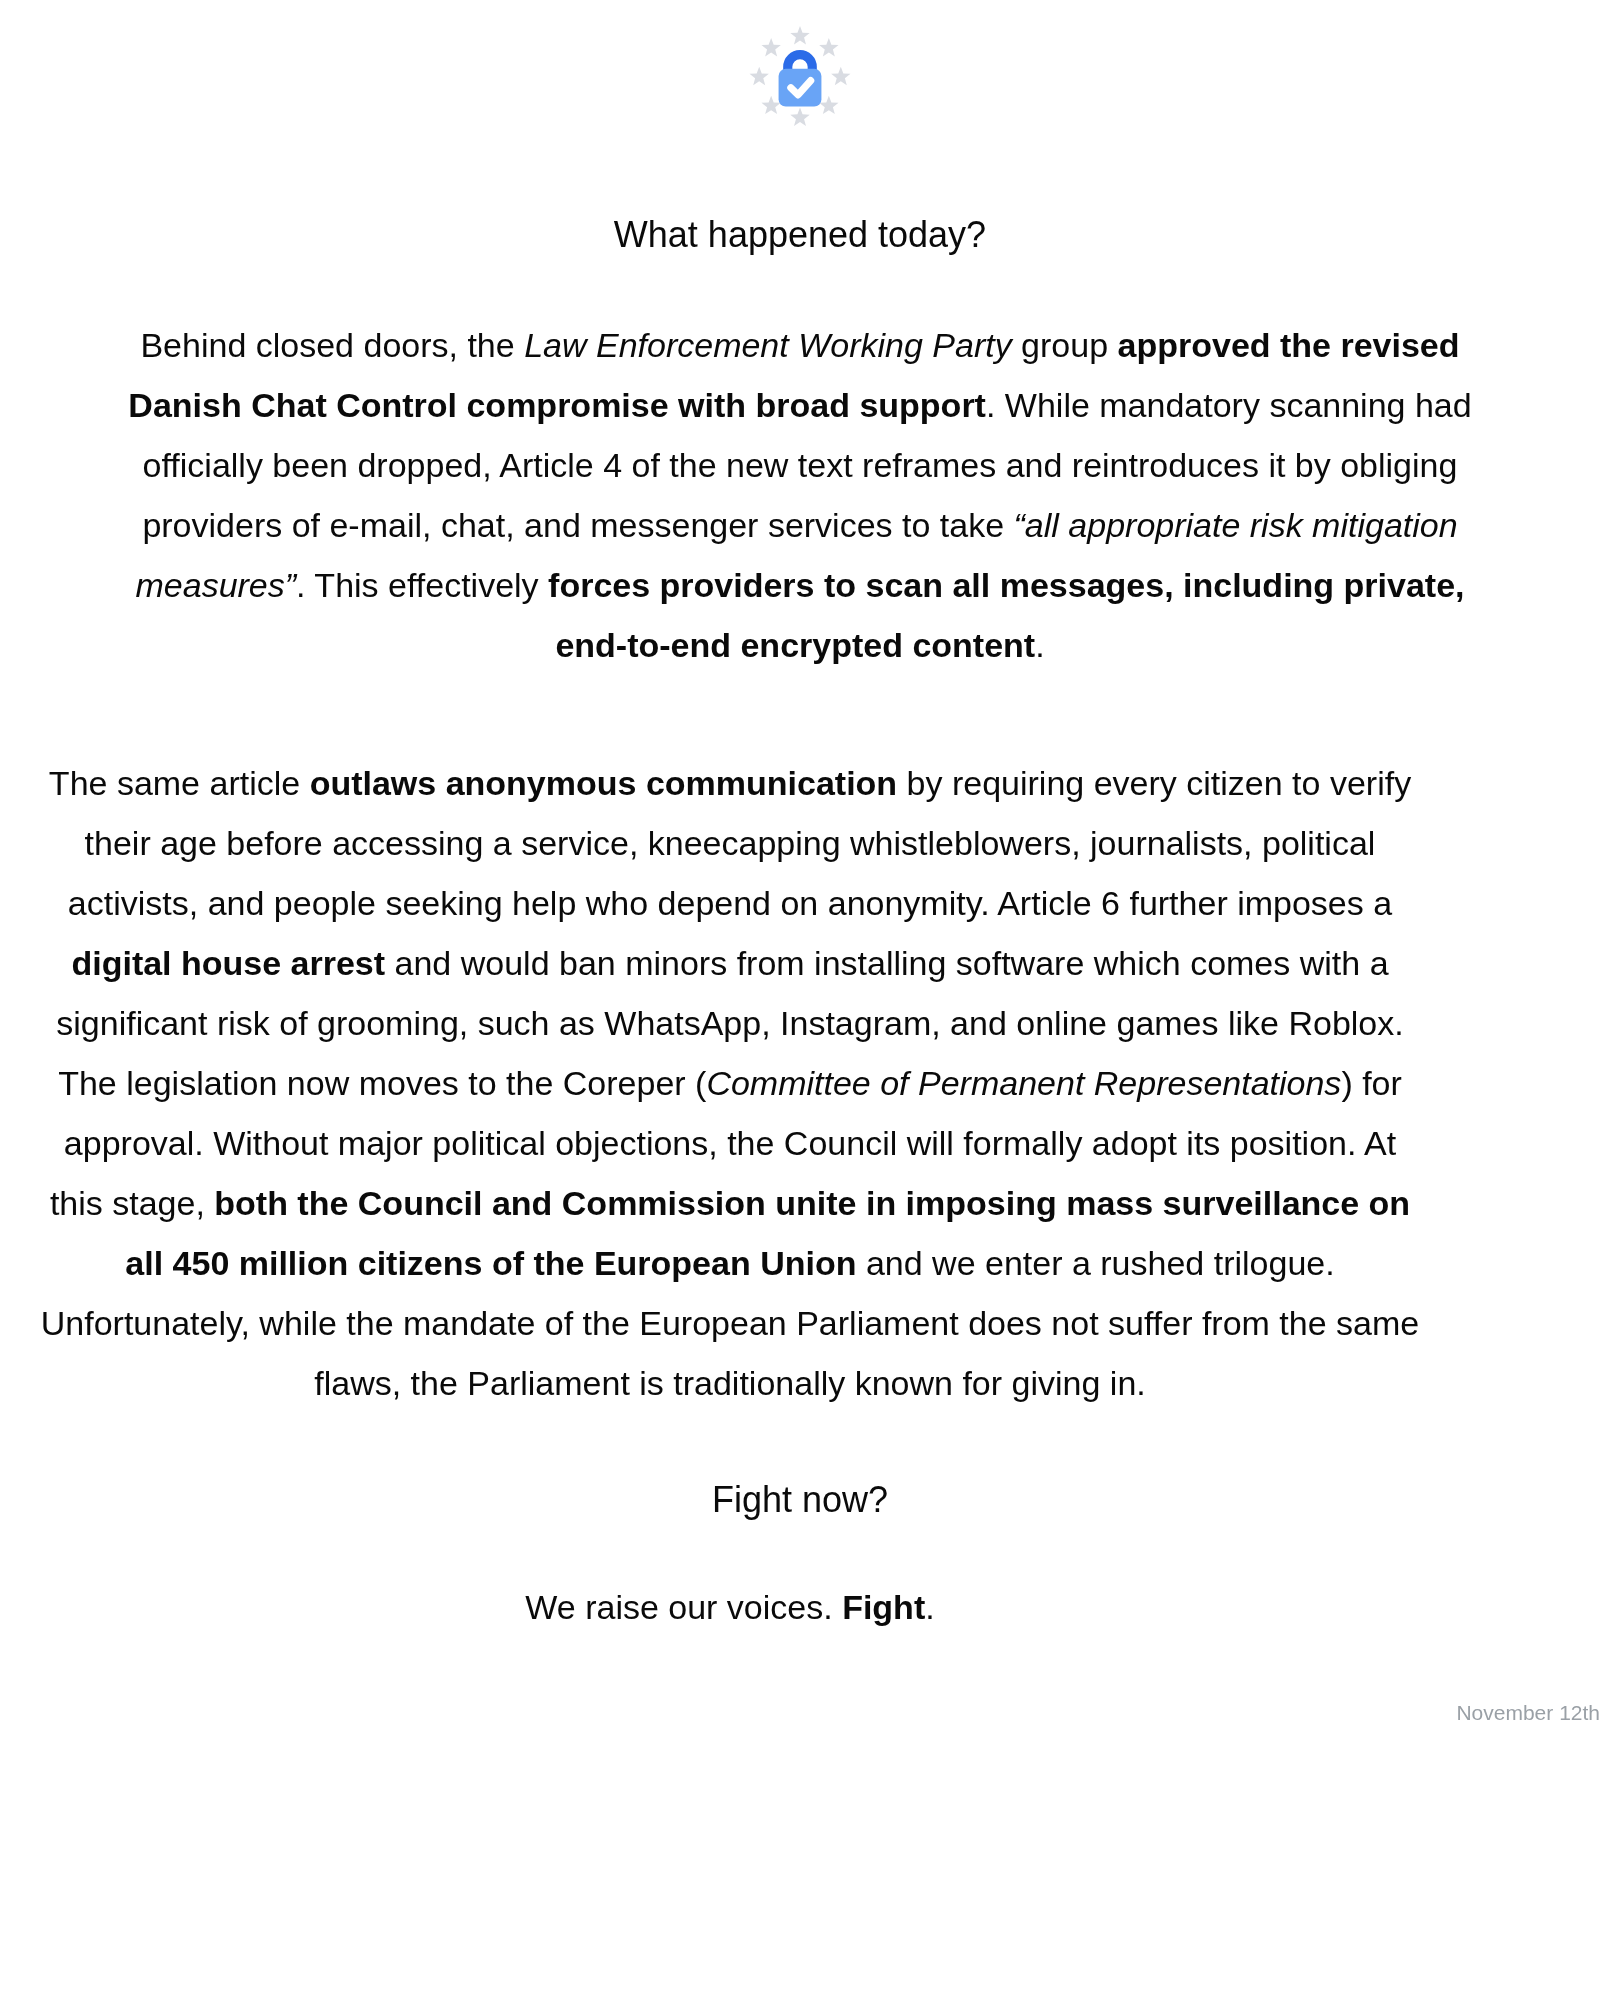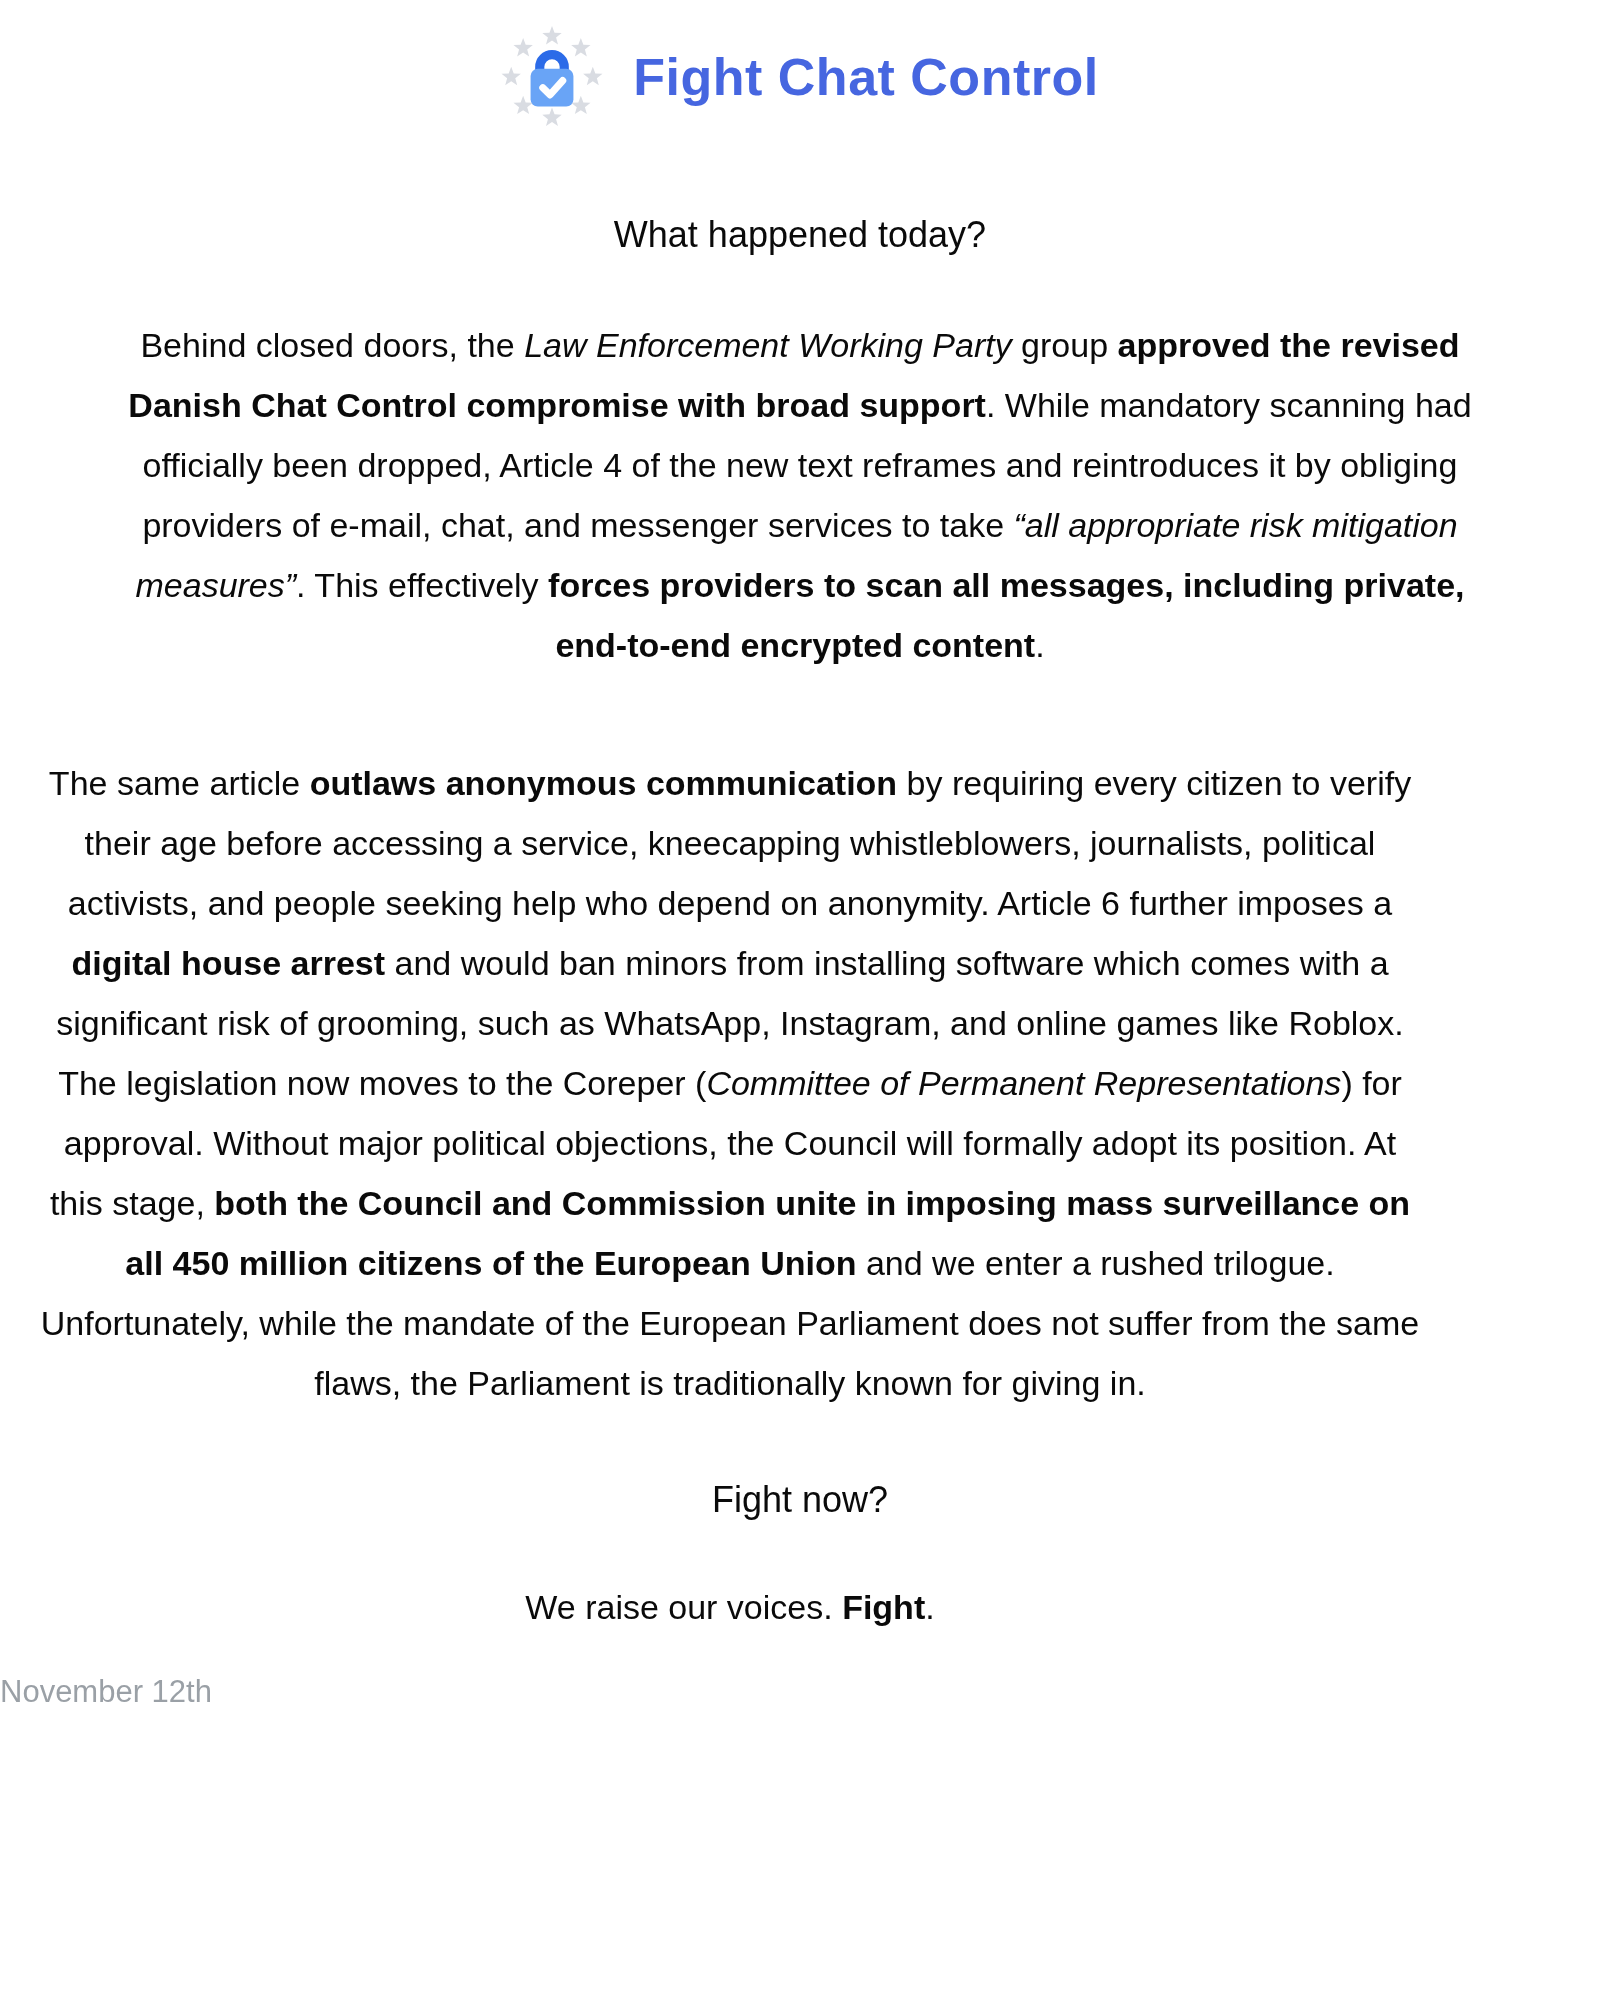--- a/index.html
+++ b/index.html
@@ -39,22 +39,22 @@
   .heading-2{margin:58px 0 58px;}
   .heading-3{margin:66px 0 56px;}
   .para{
     max-width:1392px;margin:0 auto 78px;
     text-align:center;font-size:34px;line-height:60px;
   }
   section .para:last-child{margin-bottom:0;margin-left:34px;}
   .para b{font-weight:700;}
   .para i{}
   .footer-date{
-    margin-top:37px;text-align:left;
-    font-size:31px;color:var(--footer-gray);
+    margin-top:64px;text-align:right;
+    font-size:21px;color:var(--footer-gray);
   }
 </style>
 </head>
 <body>
 
 <header class="logo-row">
   <div class="logo">
     <svg class="logo-icon" viewBox="0 0 100 100" aria-hidden="true">
       <defs>
         <path id="star" d="M0,-10 L2.47,-3.4 L9.51,-3.09 L3.99,1.3 L5.88,8.09 L0,4.2 L-5.88,8.09 L-3.99,1.3 L-9.51,-3.09 L-2.47,-3.4 Z"></path>
@@ -68,21 +68,20 @@
         <use href="#star" class="star" transform="translate(21.72,78.28)"></use>
         <use href="#star" class="star" transform="translate(10,50)"></use>
         <use href="#star" class="star" transform="translate(21.72,21.72)"></use>
       </g>
       <g>
         <path class="lock-shackle" d="M38 48 v-8 a12 12 0 0 1 24 0 v8"></path>
         <rect class="lock-body" x="29" y="42" width="42" height="37" rx="7"></rect>
         <path class="lock-check" d="M41 60.5 l7 7 l12.5 -14"></path>
       </g>
     </svg>
-    <span class="logo-title">Fight Chat Control</span>
   </div>
 </header>
 
 <main>
   <section>
     <h1 class="heading heading-1">What happened today?</h1>
     <p class="para"><span>Behind closed doors, the </span><i>Law Enforcement Working Party</i><span> group </span><b>approved the revised Danish Chat Control compromise with broad support</b><span>. While mandatory scanning had officially been dropped, Article 4 of the new text reframes and reintroduces it by obliging providers of e-mail, chat, and messenger services to take </span><i>“all appropriate risk mitigation measures”</i><span>. This effectively </span><b>forces providers to scan all messages, including private, end-to-end encrypted content</b><span>.</span></p>
     <p class="para"><span>The same article </span><b>outlaws anonymous communication</b><span> by requiring every citizen to verify their age before accessing a service, kneecapping whistleblowers, journalists, political activists, and people seeking help who depend on anonymity. Article 6 further imposes a </span><b>digital house arrest</b><span> and would ban minors from installing software which comes with a significant risk of grooming, such as WhatsApp, Instagram, and online games like Roblox.</span></p>
   </section>
 

